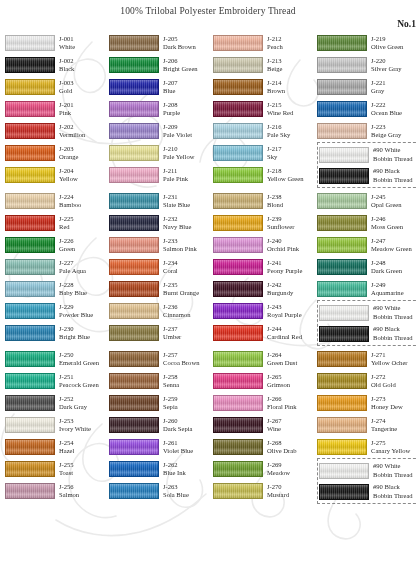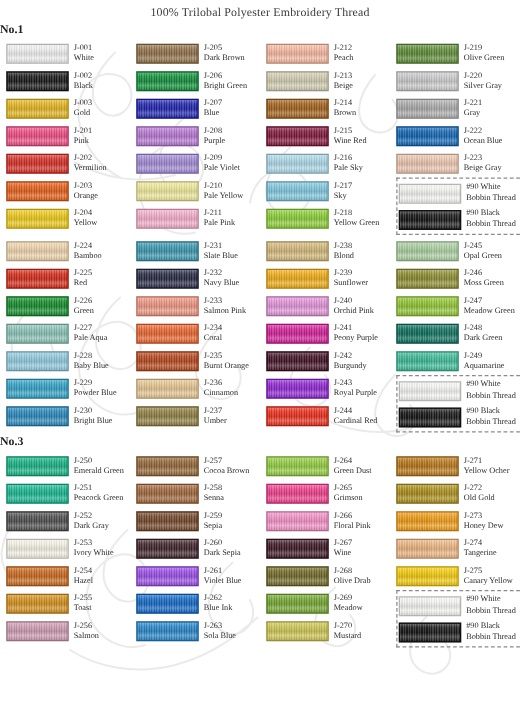--- a/index.html
+++ b/index.html
@@ -32,21 +32,21 @@
 
   .doc-title {
     text-align: center;
     font-size: 9.5px;
     letter-spacing: 0.15px;
     padding-top: 6px;
     color: #3a3a3a;
   }
   .section { margin-top: 2px; }
   .section-head {
-    text-align: left;
+    text-align: right;
     font-weight: bold;
     font-size: 9.5px;
     margin: 3px 0 3px 0;
     color: #1d1d1d;
   }
   .grid {
     display: grid;
     grid-template-columns: 104px 104px 104px 104px;
     padding-left: 5px;
   }
@@ -545,21 +545,20 @@
                   <span class="code">#90  Black</span>
                   <span class="nm">Bobbin Thread</span>
                 </div>
               </div>
             </div>
           </div>
       </div>
     </div>
 
     <div class="section">
-      <div class="section-head">No.3</div>
       <div class="grid">
         <div class="col" id="s2c0">
             <div class="entry">
               <div class="sw" style="background: rgb(18, 173, 126);"></div>
               <div class="lbl">
                 <span class="code">J-250</span>
                 <span class="nm">Emerald Green</span>
               </div>
             </div>
             <div class="entry">

